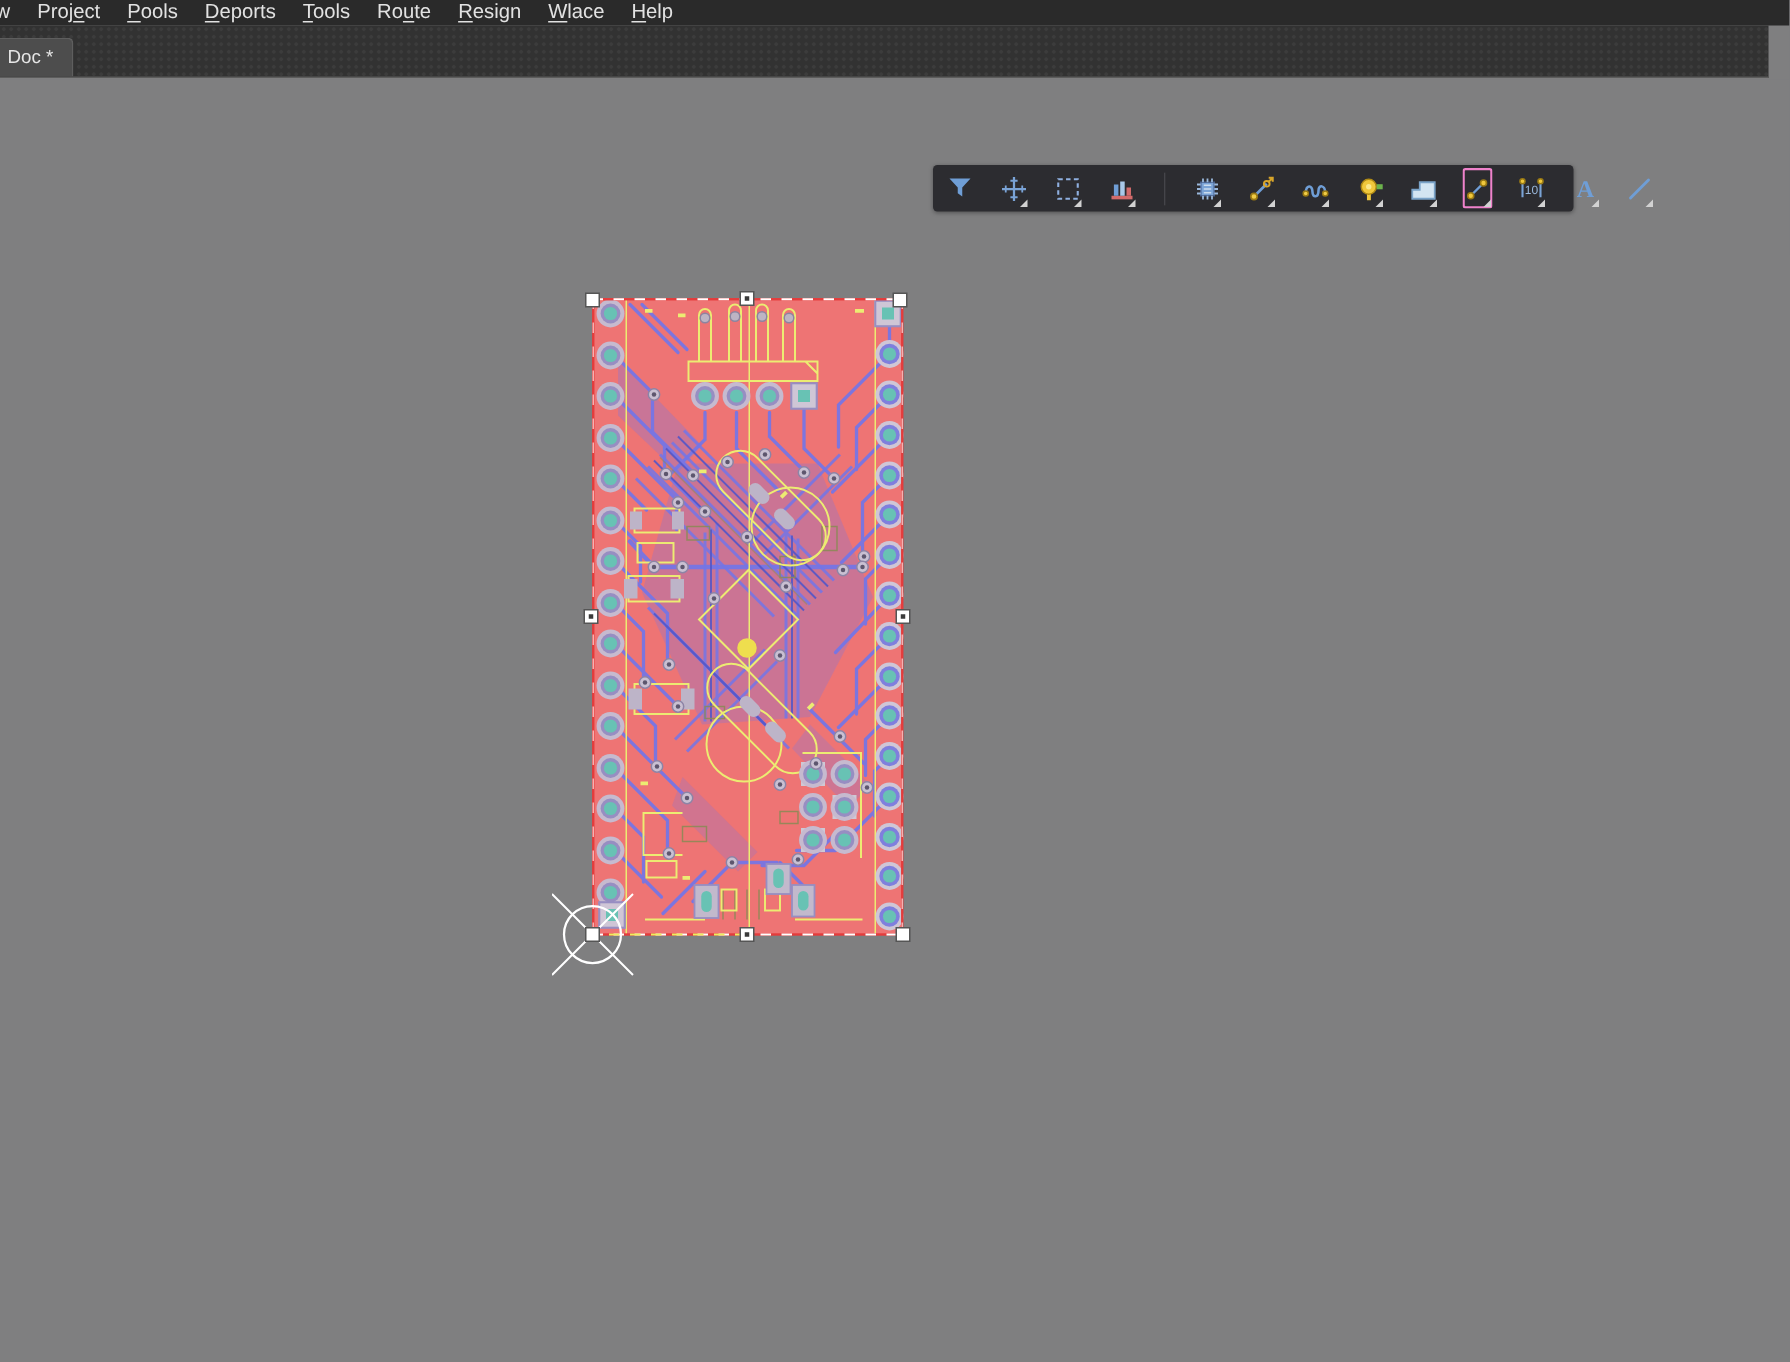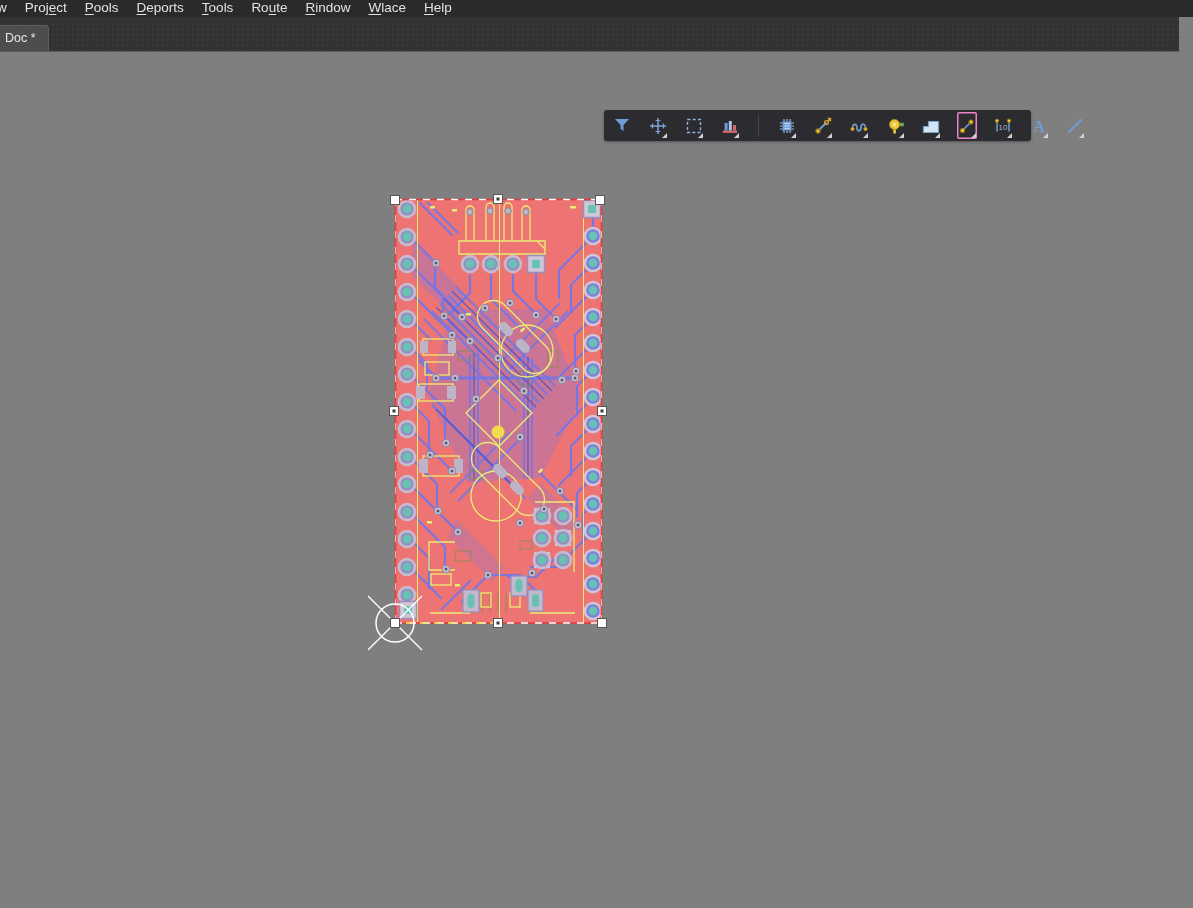--- a/index.html
+++ b/index.html
@@ -29,21 +29,21 @@
     background-size:5px 5px;
   }
   .doc-tab {
     position:absolute; left:-9px; bottom:0; height:26px;
     background:#4d4d4d; color:#e6e6e6;
     border-radius:4px 4px 0 0; border:1px solid #5e5e5e; border-bottom:none;
     padding:0 12px 0 13px; font-size:12.5px; line-height:25px;
   }
   
   .toolbar {
-    position:absolute; left:604px; top:57px; width:427px; height:31px;
+    position:absolute; left:622px; top:57px; width:427px; height:31px;
     background:#2c2c30; border-radius:3px;
     display:flex; align-items:center; gap:16px; padding:0 8px;
     box-shadow:0 1px 3px rgba(0,0,0,.35);
   }
   .tool {
     position:relative; width:30px; height:27px;
     display:flex; align-items:center; justify-content:center;
     border-radius:2px; cursor:pointer;
   }
   .tool.active { box-shadow:inset 0 0 0 1.5px #ef82cb; width:28px; }
@@ -59,21 +59,21 @@
 </head>
 <body>
 
 <div class="menubar">
   <span class="menu-item"><span>w</span></span>
   <span class="menu-item"><span>Proj</span><span class="mkey">e</span><span>ct</span></span>
   <span class="menu-item"><span></span><span class="mkey">P</span><span>ools</span></span>
   <span class="menu-item"><span></span><span class="mkey">D</span><span>eports</span></span>
   <span class="menu-item"><span></span><span class="mkey">T</span><span>ools</span></span>
   <span class="menu-item"><span>Ro</span><span class="mkey">u</span><span>te</span></span>
-  <span class="menu-item"><span></span><span class="mkey">R</span><span>indow</span></span>
+  <span class="menu-item"><span></span><span class="mkey">R</span><span>esign</span></span>
   <span class="menu-item"><span></span><span class="mkey">W</span><span>lace</span></span>
   <span class="menu-item"><span></span><span class="mkey">H</span><span>elp</span></span>
 </div>
 
 <div class="tabbar">
   <div class="doc-tab">Doc *</div>
 </div>
 
 <div class="canvas">
 

